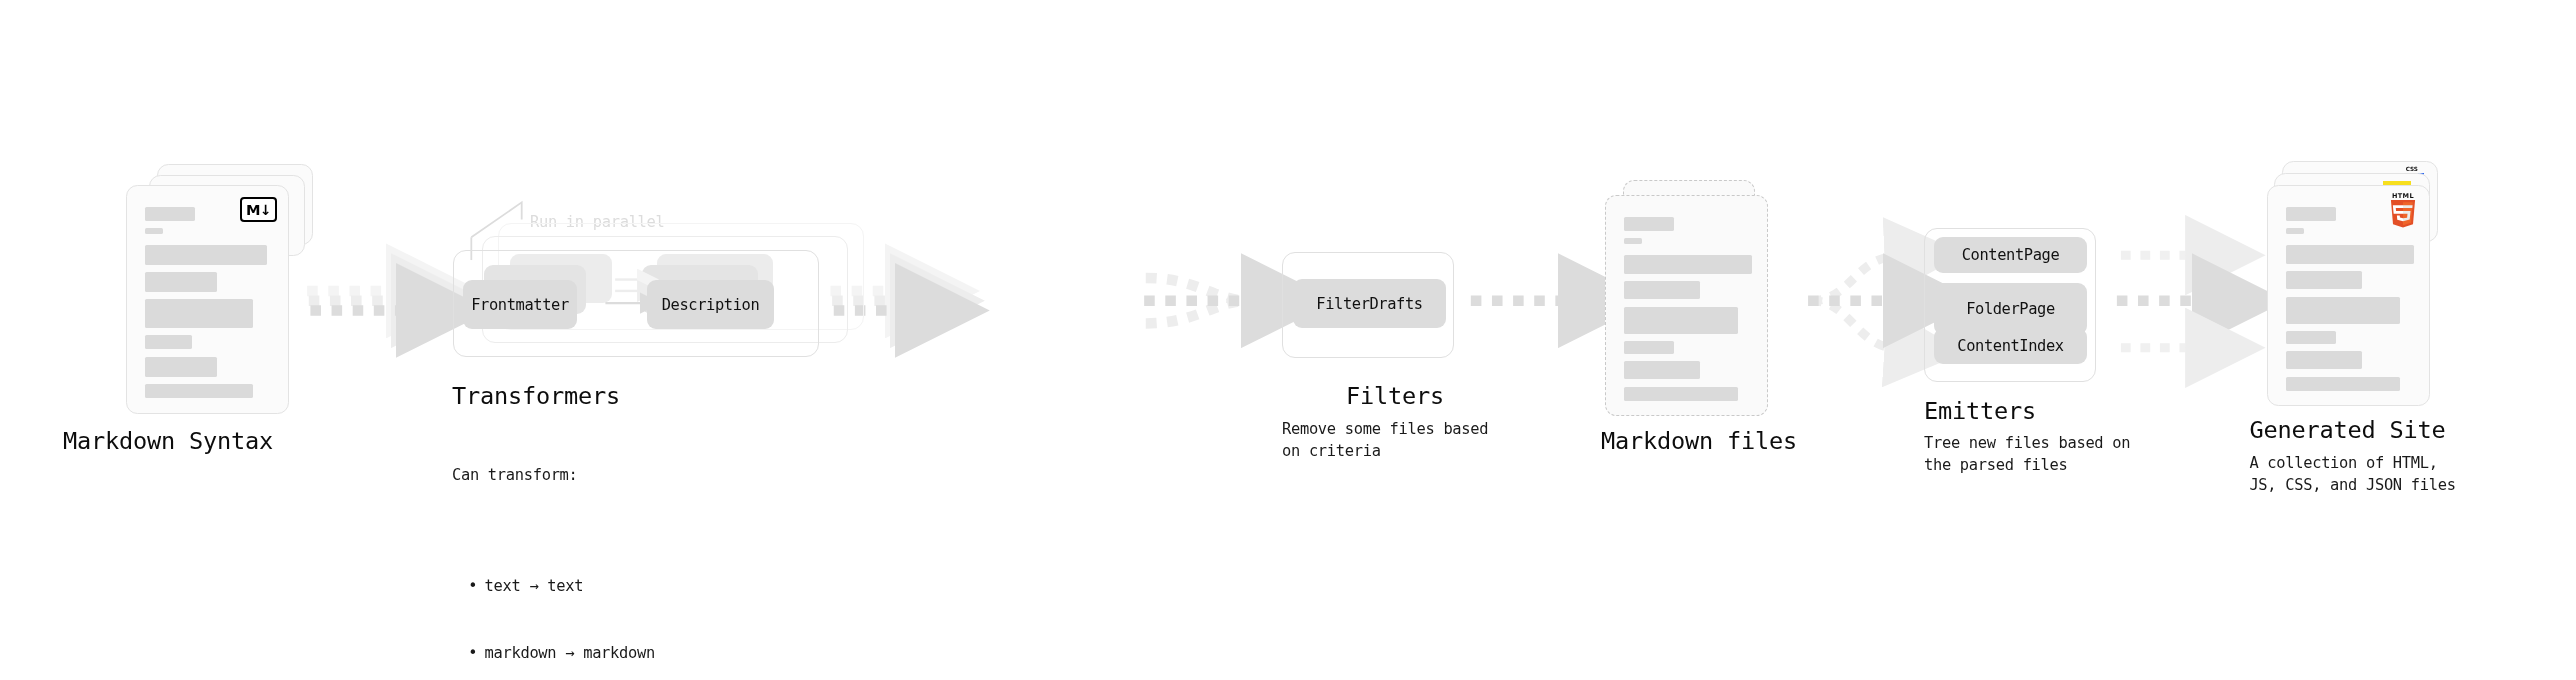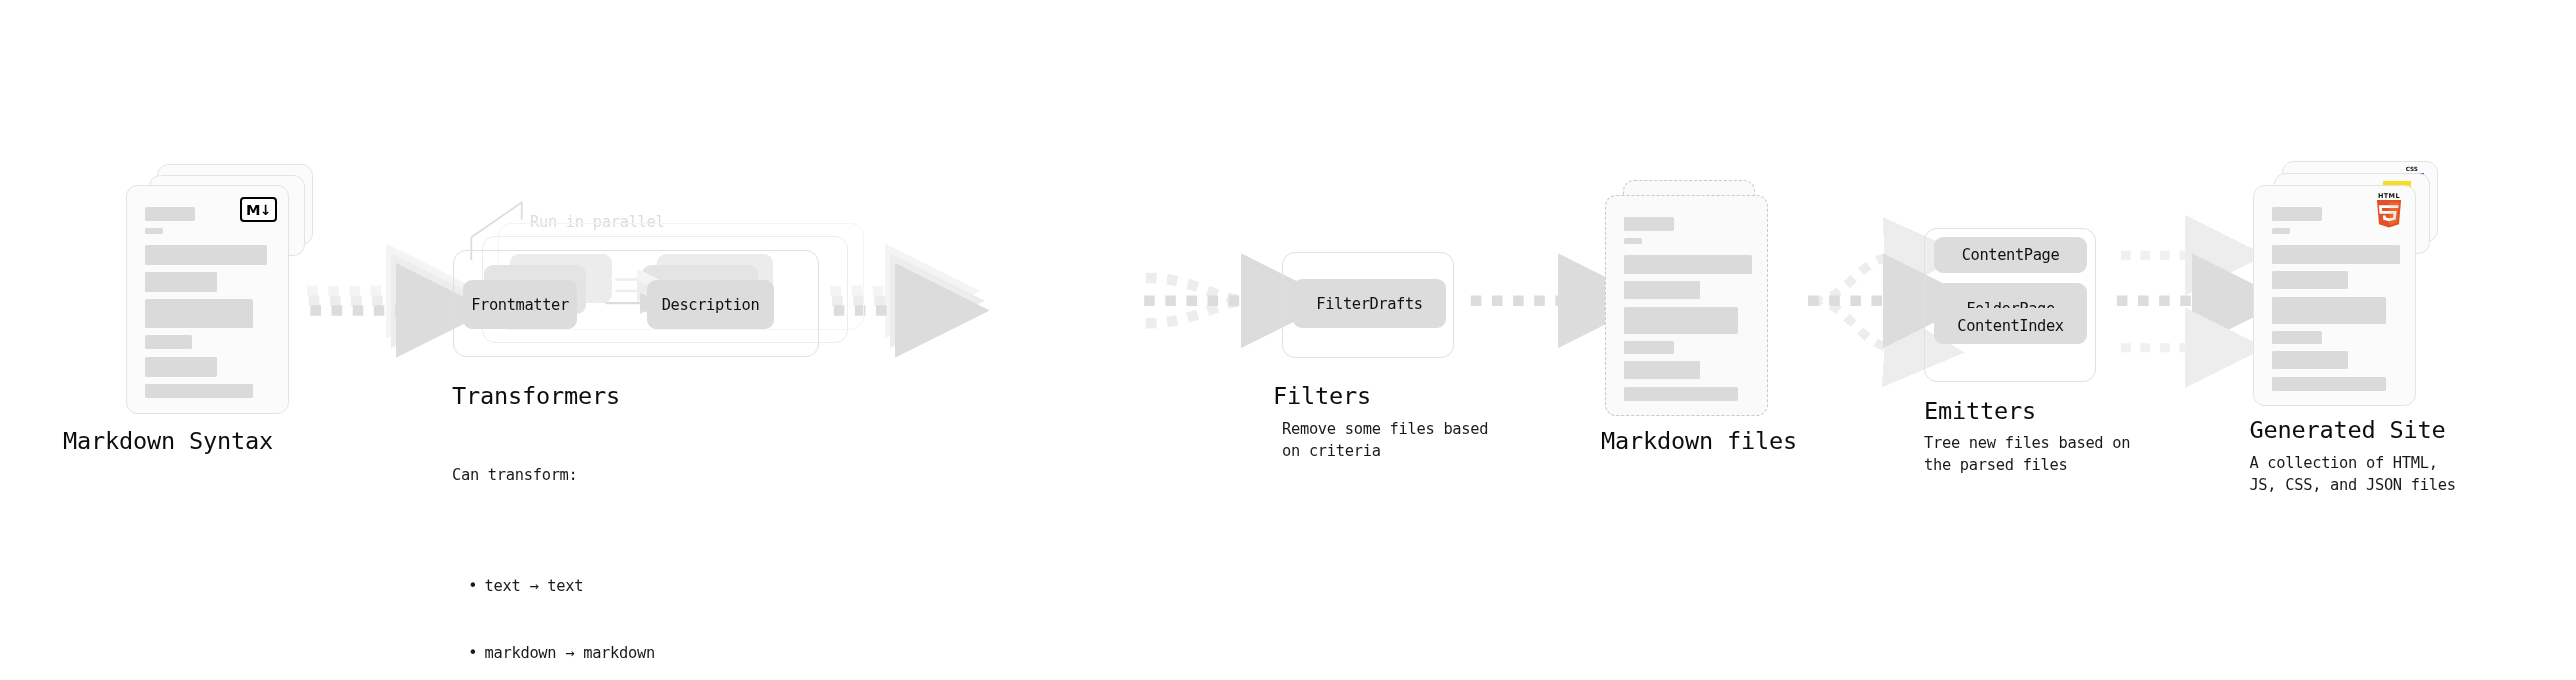--- a/index.html
+++ b/index.html
@@ -307,21 +307,21 @@
         <li>markdown → markdown</li>
         
       </ul>
     </div>
   </div>
 
 
   <div class="stage" style="left:0px;">
     <div class="groupbox" style="left:1282px;top:252px;width:172px;height:106px;"></div>
     <div class="chip" style="left:1293px;top:279px;width:153px;height:49px;">FilterDrafts</div>
-    <div class="stage-title" style="left:1273px;top:382px;">Filters</div>
+    <div class="stage-title" style="left:1346px;top:382px;">Filters</div>
     <div class="stage-sub" style="left:1282px;top:418px;">Remove some files based
 on criteria</div>
   </div>
 
   <div class="stage" style="left:1605px;">
     <div class="card-stack" style="width:179px;height:276px;">
       <div class="card dashed" style="left:18px;top:180px;width:132px;height:65px;"></div>
       <div class="card dashed" style="left:0px;top:195px;width:163px;height:221px;">
         <div class="card-body">
           <div class="bar" style="width:50px;height:14px;"></div>
@@ -335,38 +335,38 @@
         </div>
       </div>
     </div>
     <div class="stage-title" style="left:-4.1px;top:427px;">Markdown files</div>
   </div>
 
   <div class="stage" style="left:0px;">
     <div class="groupbox" style="left:1924px;top:228px;width:172px;height:154px;"></div>
     <div class="chip" style="left:1934px;top:237px;width:153px;height:36px;">ContentPage</div>
     <div class="chip" style="left:1934px;top:283px;width:153px;height:52px;">FolderPage</div>
-    <div class="chip" style="left:1934px;top:308px;width:153px;height:36px;">ContentIndex</div>
+    <div class="chip" style="left:1934px;top:328px;width:153px;height:36px;">ContentIndex</div>
     <div class="stage-title" style="left:1924px;top:397px;">Emitters</div>
     <div class="stage-sub" style="left:1924px;top:432px;">Tree new files based on
 the parsed files</div>
   </div>
 
   <div class="stage" style="left:2251px;">
     <div class="card-stack" style="width:187px;height:276px;">
       <div class="card back2" style="left:31px;top:161px;width:156px;height:81px;">
         <div class="css-badge" style="right:13px;top:4.9px;">
           <div class="css-word">CSS</div>
           <div class="css-bar"></div>
         </div>
       </div>
       <div class="card" style="left:23px;top:173px;width:156px;height:81px;">
         <div class="js-badge" style="right:18px;top:6.5px;"></div>
       </div>
-      <div class="card" style="left:2px;top:185px;width:163px;height:221px;">
+      <div class="card" style="left:16px;top:185px;width:163px;height:221px;">
         <div class="html5-badge" style="right:9.8px;top:6.5px;">
           <div class="html5-word">HTML</div>
           <svg width="28" height="29" viewBox="0 0 34 36">
             <path d="M2,0 L32,0 L29.4,30 L17,34 L4.6,30 Z" fill="#e34f26"></path>
             <path d="M17,2.8 L17,31.4 L27,28.2 L29.2,2.8 Z" fill="#ef652a"></path>
             <path d="M17,13.6 L8.4,13.6 L8,10 L17,10 L17,6.6 L4.4,6.6 L5.4,17.2 L17,17.2 Z M17,22.6 L13.2,21.6 L13,19.2 L9.4,19.2 L9.9,24.4 L17,26.4 Z" fill="#ffffff"></path>
             <path d="M17,13.6 L17,17.2 L22.6,17.2 L22.1,22 L17,22.6 L17,26.4 L25.3,24.2 L26.4,13.6 Z M17,6.6 L17,10 L28.6,10 L28.9,6.6 Z" fill="#ebebeb"></path>
           </svg>
         </div>
         <div class="card-body">

